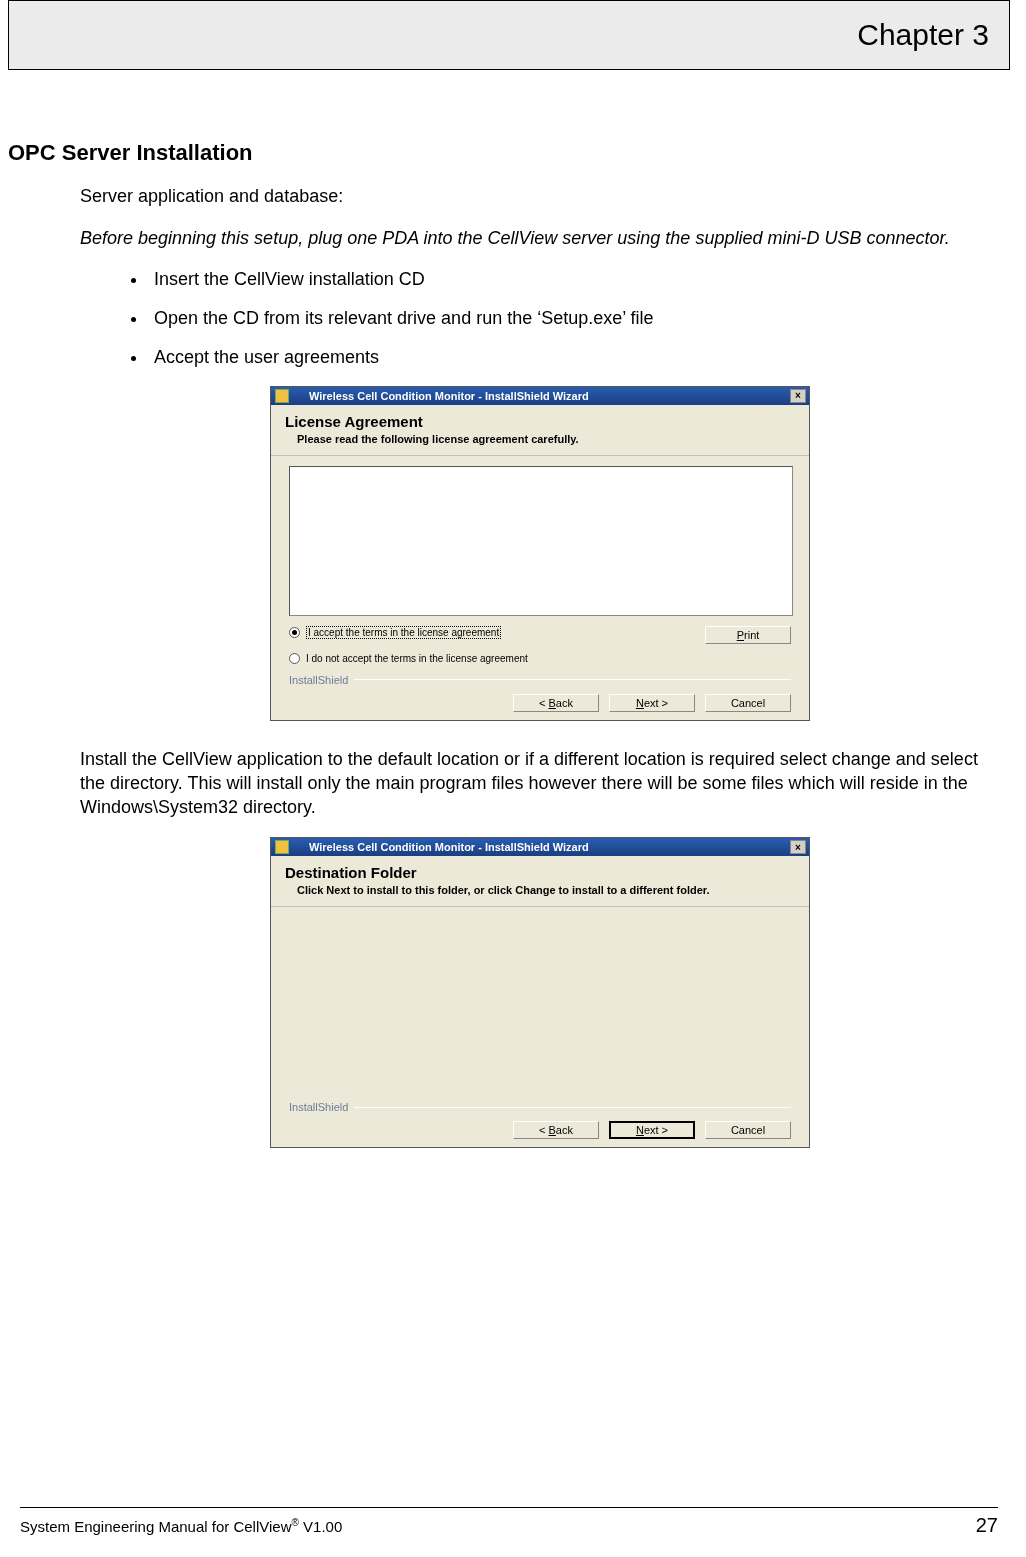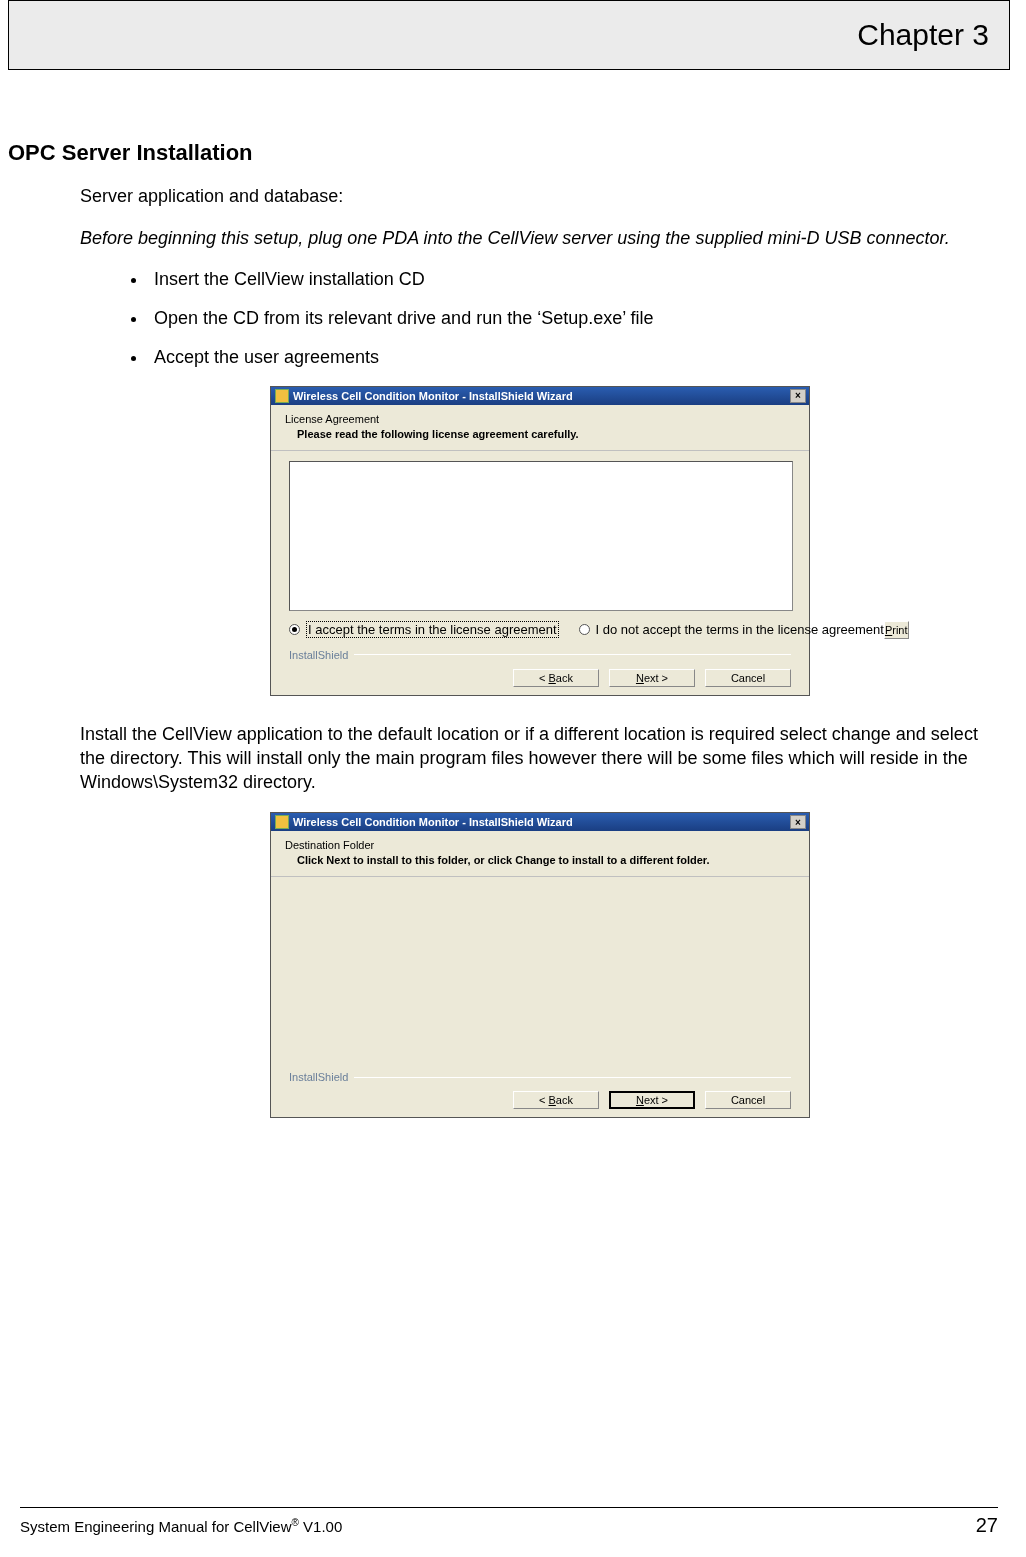--- a/index.html
+++ b/index.html
@@ -39,38 +39,38 @@
     font-family: Tahoma, Arial, sans-serif;
     font-size: 11px;
   }
   .dlg-titlebar {
     background: linear-gradient(#2a5db0,#1a3e82);
     color: #fff;
     display:flex; align-items:center; justify-content:space-between;
     padding: 2px 3px 2px 4px;
     font-size: 11px; font-weight: bold;
   }
-  .dlg-titlebar .ttl { display:flex; align-items:center; gap:4px; }
+  .dlg-titlebar .ttl { display:flex; align-items:center; gap:20px; }
   .dlg-titlebar .ico { width:14px; height:14px; background:#f0c040; border:1px solid #7a5; display:inline-block; }
   .close-x {
     width:16px; height:14px; background:#d4d0c8; color:#000;
     border:1px solid #888; display:flex; align-items:center; justify-content:center;
     font-family: Arial; font-size:10px; font-weight:bold;
   }
   .dlg-head { background:#ece9d8; border-bottom:1px solid #c0c0c0; padding: 8px 14px 10px; }
-  .dlg-head .h1 { font-weight:normal; font-size:11px; margin-bottom:3px; }
+  .dlg-head .h1 { font-weight:bold; font-size:15px; margin-bottom:3px; }
   .dlg-head .h2 { font-size:11px; padding-left:12px;font-weight:bold; }
   .dlg-body { background:#ece9d8; padding: 10px 18px 8px; }
   .txtbox {
     width: 504px; height: 150px; background:#fff;
     border:1px solid #888; border-top-color:#555; border-left-color:#555;
     margin-bottom:10px;
   }
   .radios-row { display:flex; align-items:flex-start; justify-content:space-between; }
-  .radios { display:flex; gap:20px; font-size:13px; }
+  .radios { display:flex; flex-direction:column; gap:14px; font-size:10px; }
   .radio { display:flex; align-items:center; gap:6px; }
   .rdot { width:11px; height:11px; border:1px solid #555; border-radius:50%; background:#fff; display:inline-flex; align-items:center; justify-content:center; }
   .rdot.sel::after { content:""; width:5px; height:5px; background:#000; border-radius:50%; }
   .rlabel { white-space:nowrap; }
   .rlabel.hl { border:1px dotted #000; padding:0 1px; }
   .btn {
     background:#ece9d8; border:1px solid #888;
     border-top-color:#fff; border-left-color:#fff;
     padding: 2px 0; text-align:center; font-size:11px;
     width: 86px;

